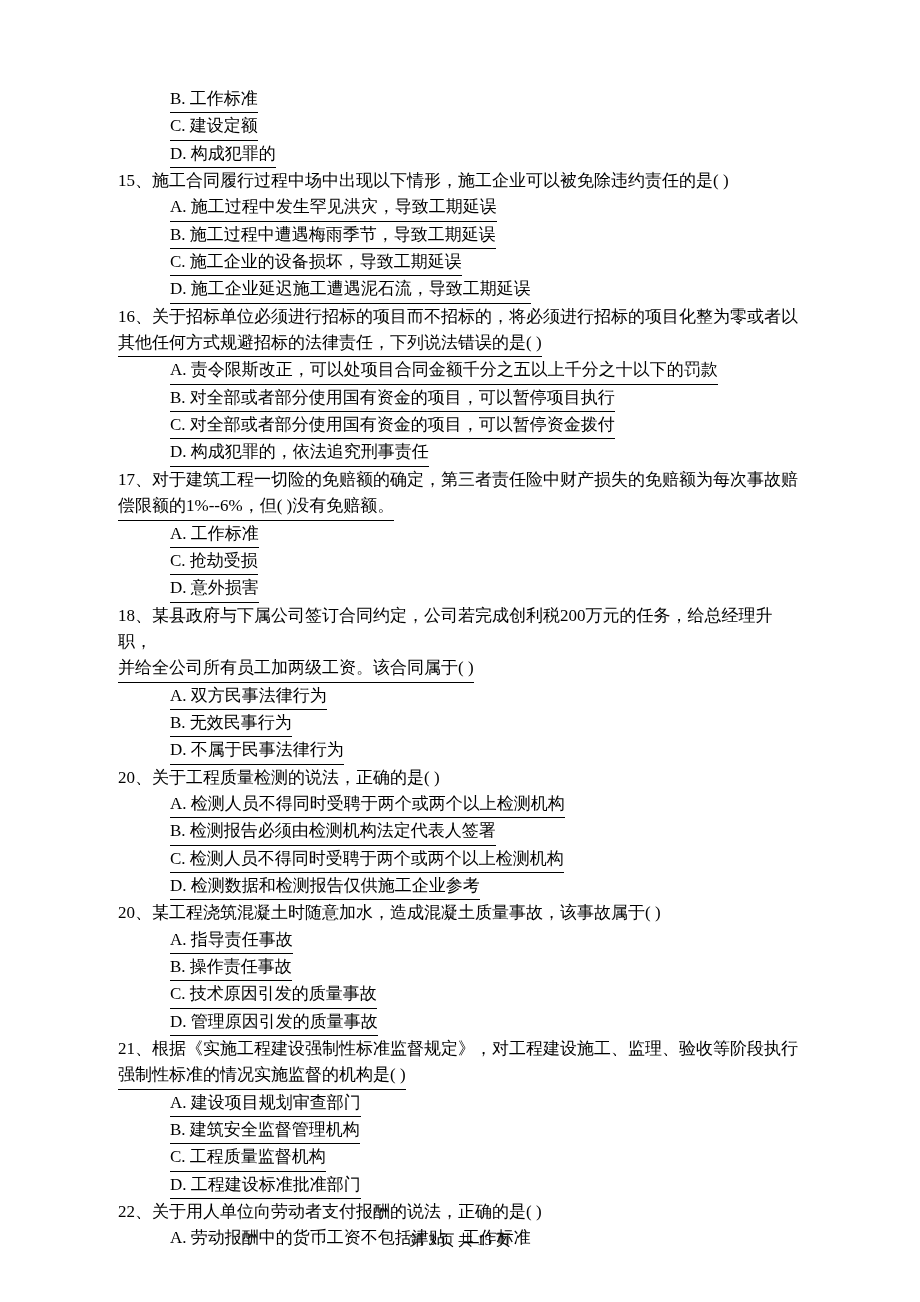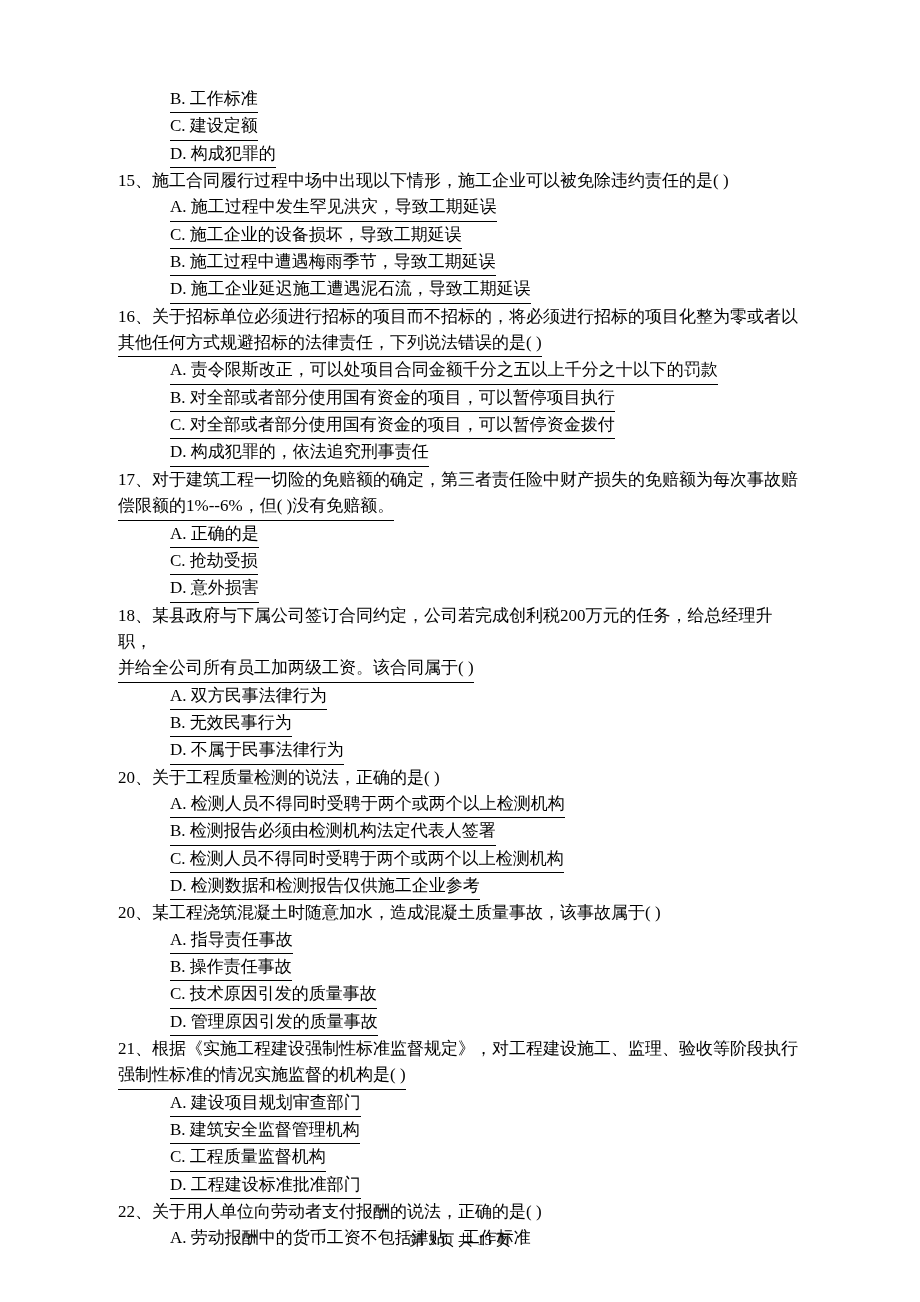--- a/index.html
+++ b/index.html
@@ -34,34 +34,34 @@
 <body>
 
 <div class="content">
 
   <div class="opt-line"><span class="opt-u">B. 工作标准</span></div>
   <div class="opt-line"><span class="opt-u">C. 建设定额</span></div>
   <div class="opt-line"><span class="opt-u">D. 构成犯罪的</span></div>
 
   <div class="q-line">15、施工合同履行过程中场中出现以下情形，施工企业可以被免除违约责任的是(    )</div>
   <div class="opt-line"><span class="opt-u">A. 施工过程中发生罕见洪灾，导致工期延误</span></div>
+  <div class="opt-line"><span class="opt-u">B. 施工过程中遭遇梅雨季节，导致工期延误</span></div>
   <div class="opt-line"><span class="opt-u">C. 施工企业的设备损坏，导致工期延误</span></div>
-  <div class="opt-line"><span class="opt-u">B. 施工过程中遭遇梅雨季节，导致工期延误</span></div>
   <div class="opt-line"><span class="opt-u">D. 施工企业延迟施工遭遇泥石流，导致工期延误</span></div>
 
   <div class="q-line">16、关于招标单位必须进行招标的项目而不招标的，将必须进行招标的项目化整为零或者以</div>
   <div class="q-line"><span class="opt-u">其他任何方式规避招标的法律责任，下列说法错误的是(       )</span></div>
   <div class="opt-line"><span class="opt-u">A. 责令限斯改正，可以处项目合同金额千分之五以上千分之十以下的罚款</span></div>
   <div class="opt-line"><span class="opt-u">B. 对全部或者部分使用国有资金的项目，可以暂停项目执行</span></div>
   <div class="opt-line"><span class="opt-u">C. 对全部或者部分使用国有资金的项目，可以暂停资金拨付</span></div>
   <div class="opt-line"><span class="opt-u">D. 构成犯罪的，依法追究刑事责任</span></div>
 
   <div class="q-line">17、对于建筑工程一切险的免赔额的确定，第三者责任险中财产损失的免赔额为每次事故赔</div>
   <div class="q-line"><span class="opt-u">偿限额的1%--6%，但(       )没有免赔额。</span></div>
-  <div class="opt-line"><span class="opt-u">A. 正确的是</span></div>
+  <div class="opt-line"><span class="opt-u">A. 工作标准</span></div>
   <div class="opt-line"><span class="opt-u">C. 抢劫受损</span></div>
   <div class="opt-line"><span class="opt-u">D. 意外损害</span></div>
 
   <div class="q-line">18、某县政府与下属公司签订合同约定，公司若完成创利税200万元的任务，给总经理升职，</div>
   <div class="q-line"><span class="opt-u">并给全公司所有员工加两级工资。该合同属于(       )</span></div>
   <div class="opt-line"><span class="opt-u">A. 双方民事法律行为</span></div>
   <div class="opt-line"><span class="opt-u">B. 无效民事行为</span></div>
   <div class="opt-line"><span class="opt-u">D. 不属于民事法律行为</span></div>
 
   <div class="q-line">20、关于工程质量检测的说法，正确的是(    )</div>

